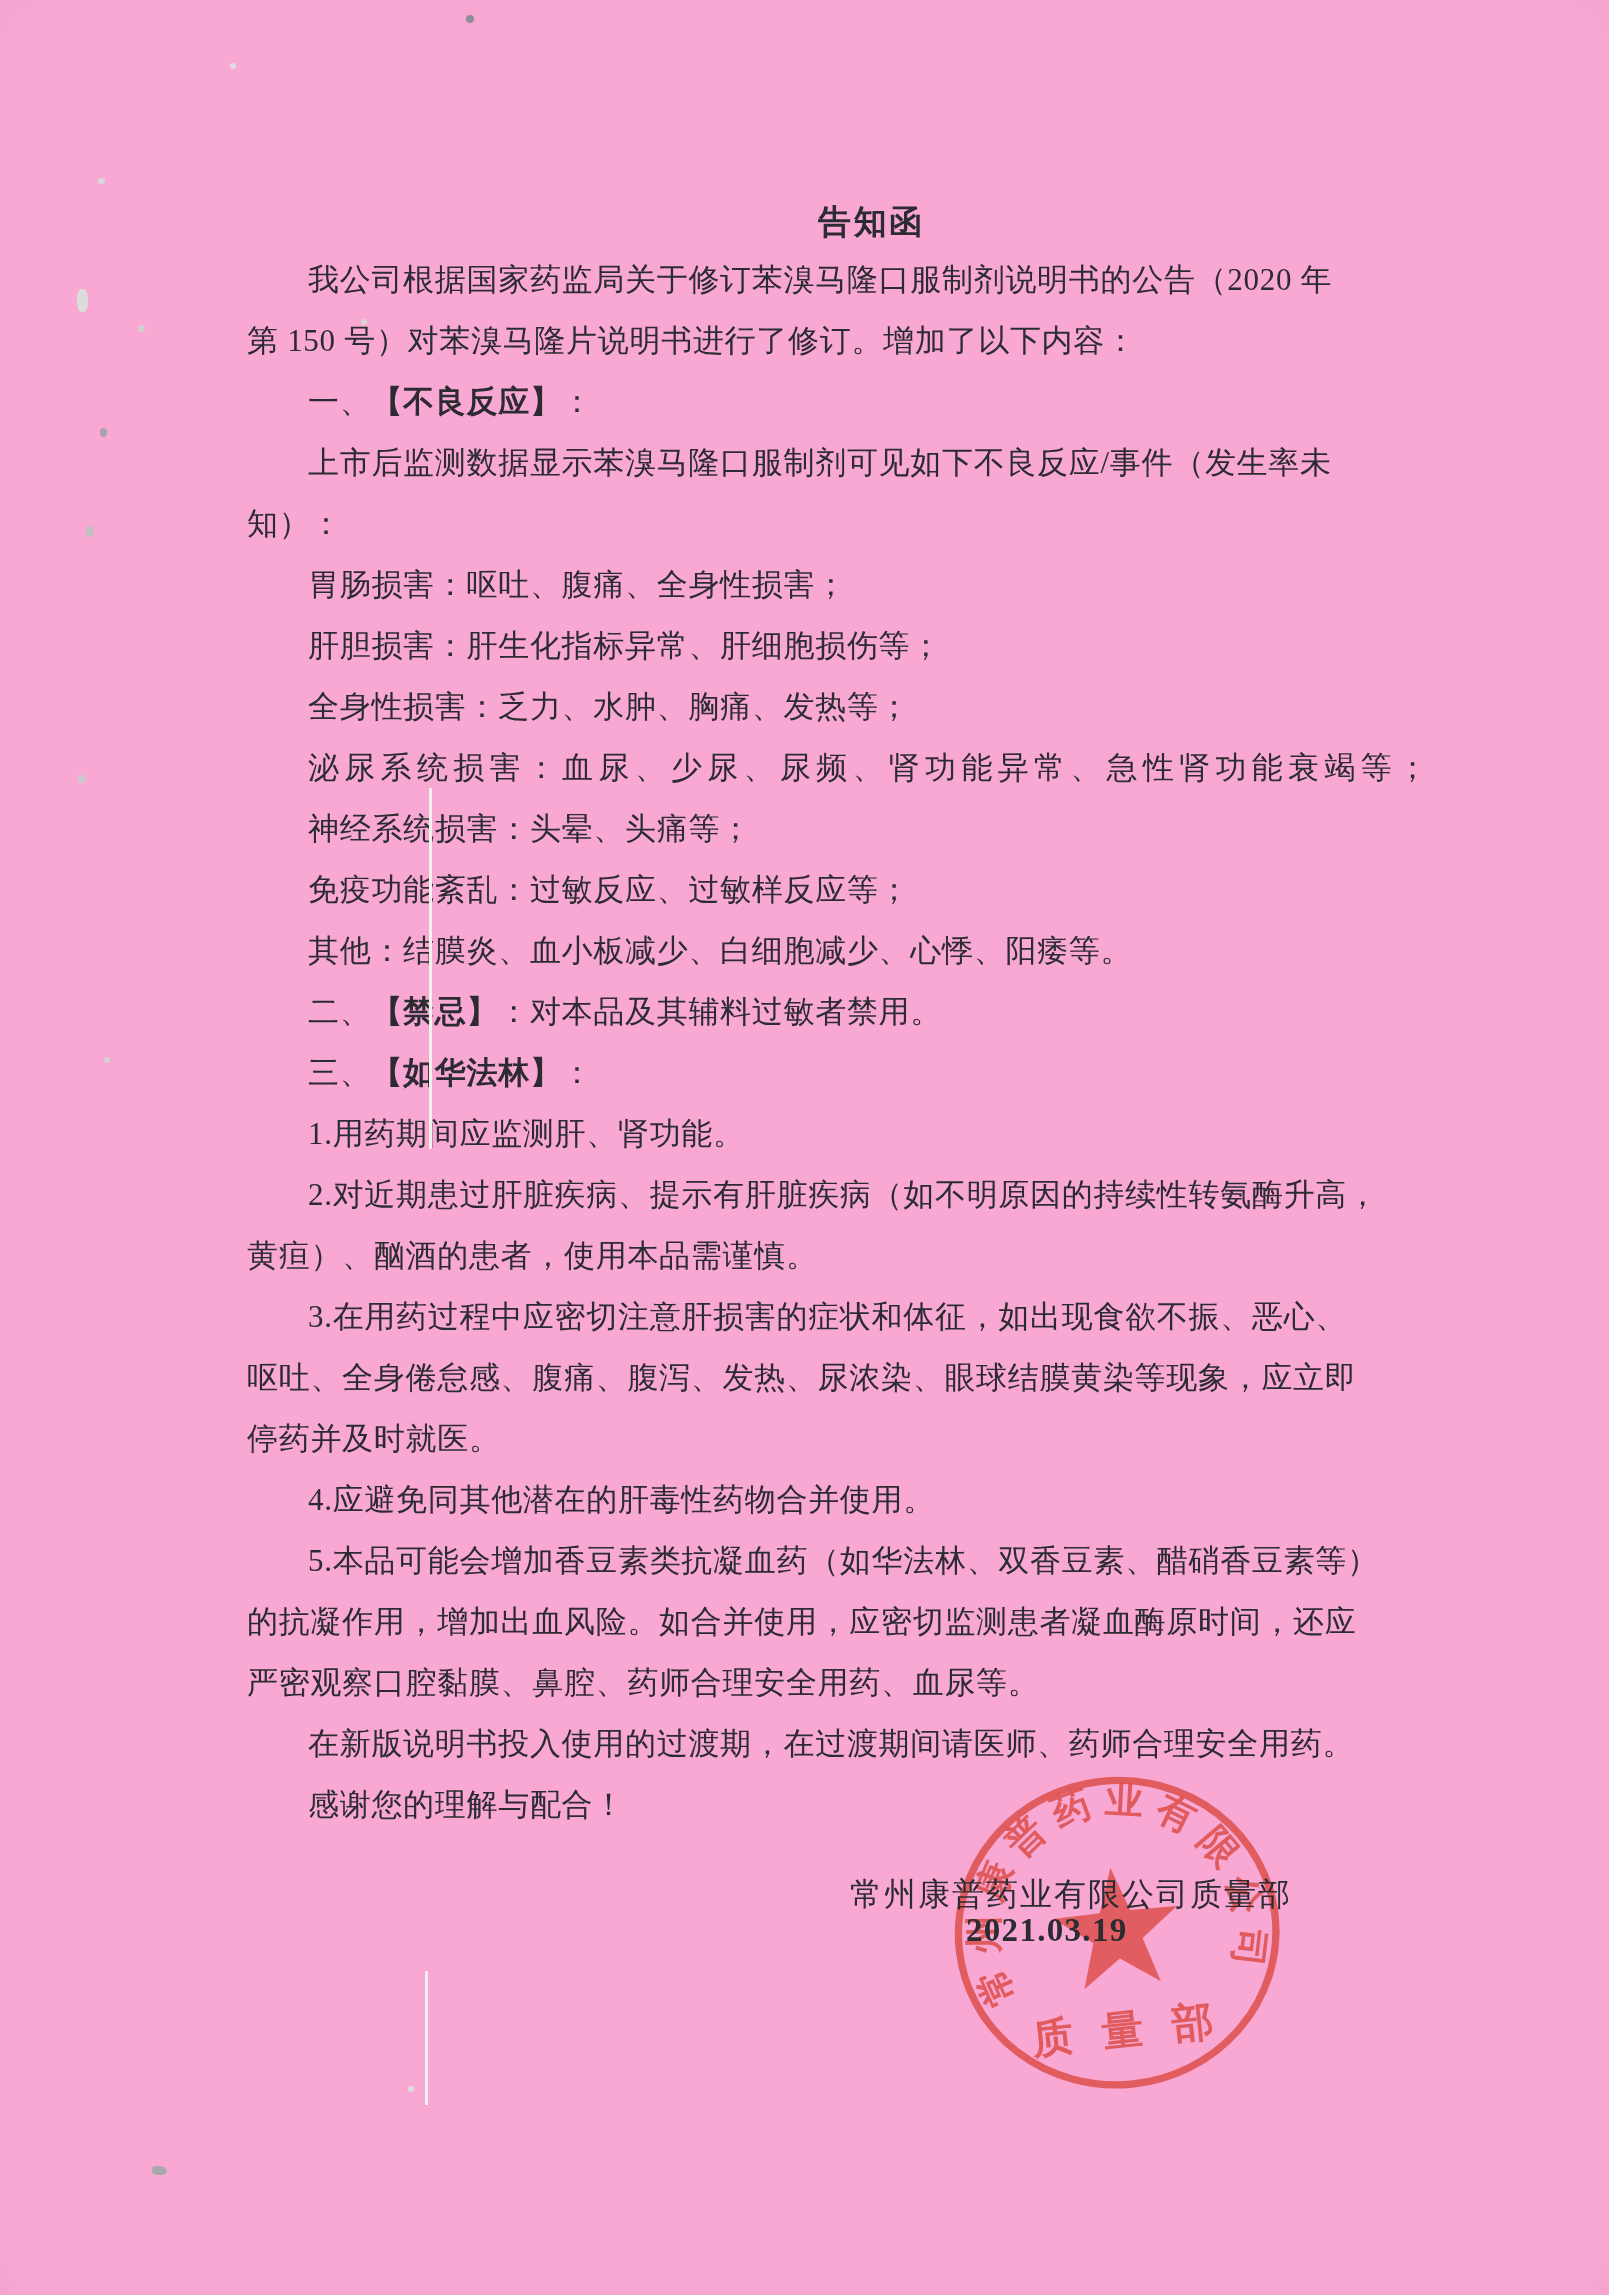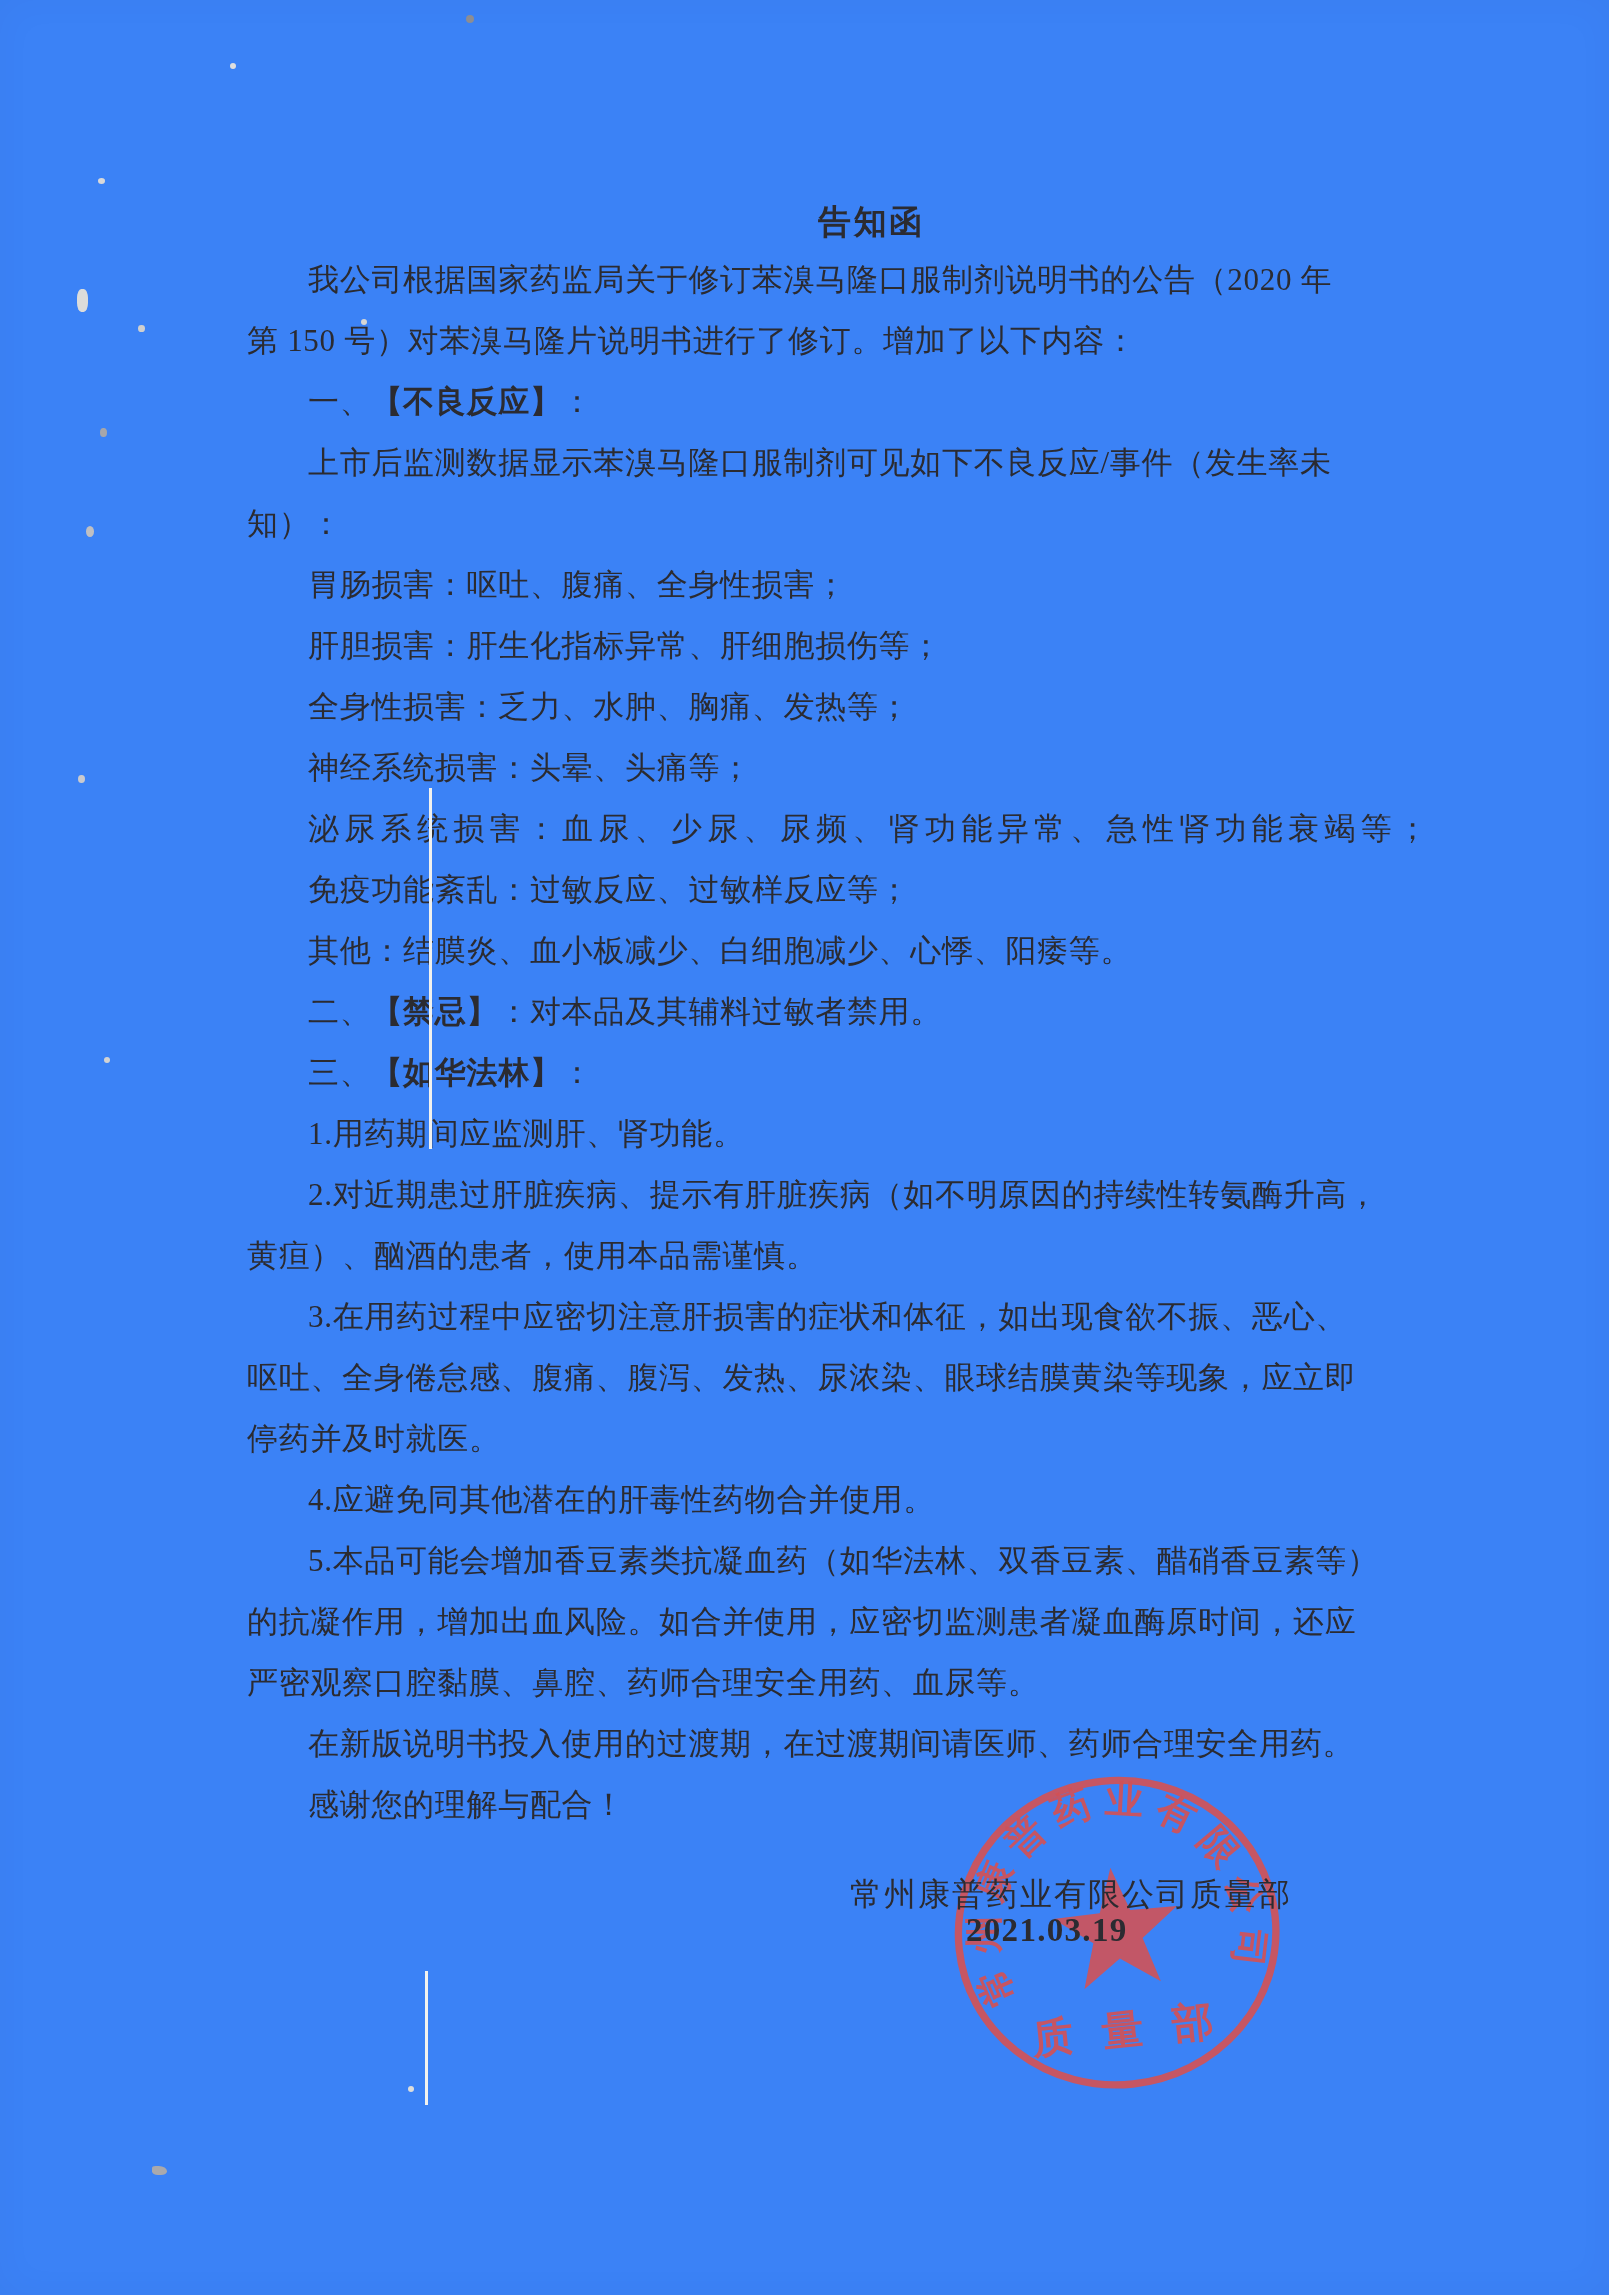--- a/index.html
+++ b/index.html
@@ -1,19 +1,19 @@
 <!DOCTYPE html>
 <html style="font-size:10.7px"><head>
 <meta charset="utf-8">
 <style>
   html,body{margin:0;padding:0;background:#e8e8e8;}
   .page{
     position:relative;
     width:1609px;height:2295px;
-    background:#3b82f6;
+    background:#f9a8d4;
     font-family:"Liberation Serif","DejaVu Serif",serif;
     color:#2b2b31;
     overflow:hidden;
     box-shadow:inset 0 0 40px rgba(0,0,0,0.03);
   }
   .doc-title{
     position:absolute;top:200px;left:768px;width:207px;
     text-align:center;
     font-size:33px;font-weight:bold;letter-spacing:2.7px;
     white-space:nowrap;
@@ -74,22 +74,22 @@
 
   <div class="body-lines">
       <div class="line ind2"><span>我公司根据国家药监局关于修订苯溴马隆口服制剂说明书的公告（2020 年</span></div>
       <div class="line"><span>第 150 号）对苯溴马隆片说明书进行了修订。增加了以下内容：</span></div>
       <div class="line ind2"><span>一、</span><span class="bold">【不良反应】</span><span>：</span></div>
       <div class="line ind2"><span>上市后监测数据显示苯溴马隆口服制剂可见如下不良反应/事件（发生率未</span></div>
       <div class="line"><span>知）：</span></div>
       <div class="line ind2"><span>胃肠损害：呕吐、腹痛、全身性损害；</span></div>
       <div class="line ind2"><span>肝胆损害：肝生化指标异常、肝细胞损伤等；</span></div>
       <div class="line ind2"><span>全身性损害：乏力、水肿、胸痛、发热等；</span></div>
+      <div class="line ind2" style="letter-spacing: 5.3px;"><span>泌尿系统损害：血尿、少尿、尿频、肾功能异常、急性肾功能衰竭等；</span></div>
       <div class="line ind2"><span>神经系统损害：头晕、头痛等；</span></div>
-      <div class="line ind2" style="letter-spacing: 5.3px;"><span>泌尿系统损害：血尿、少尿、尿频、肾功能异常、急性肾功能衰竭等；</span></div>
       <div class="line ind2"><span>免疫功能紊乱：过敏反应、过敏样反应等；</span></div>
       <div class="line ind2"><span>其他：结膜炎、血小板减少、白细胞减少、心悸、阳痿等。</span></div>
       <div class="line ind2"><span>二、</span><span class="bold">【禁忌】</span><span>：对本品及其辅料过敏者禁用。</span></div>
       <div class="line ind2"><span>三、</span><span class="bold">【如华法林】</span><span>：</span></div>
       <div class="line ind2"><span>1.用药期间应监测肝、肾功能。</span></div>
       <div class="line ind2"><span>2.对近期患过肝脏疾病、提示有肝脏疾病（如不明原因的持续性转氨酶升高，</span></div>
       <div class="line"><span>黄疸）、酗酒的患者，使用本品需谨慎。</span></div>
       <div class="line ind2"><span>3.在用药过程中应密切注意肝损害的症状和体征，如出现食欲不振、恶心、</span></div>
       <div class="line"><span>呕吐、全身倦怠感、腹痛、腹泻、发热、尿浓染、眼球结膜黄染等现象，应立即</span></div>
       <div class="line"><span>停药并及时就医。</span></div>

